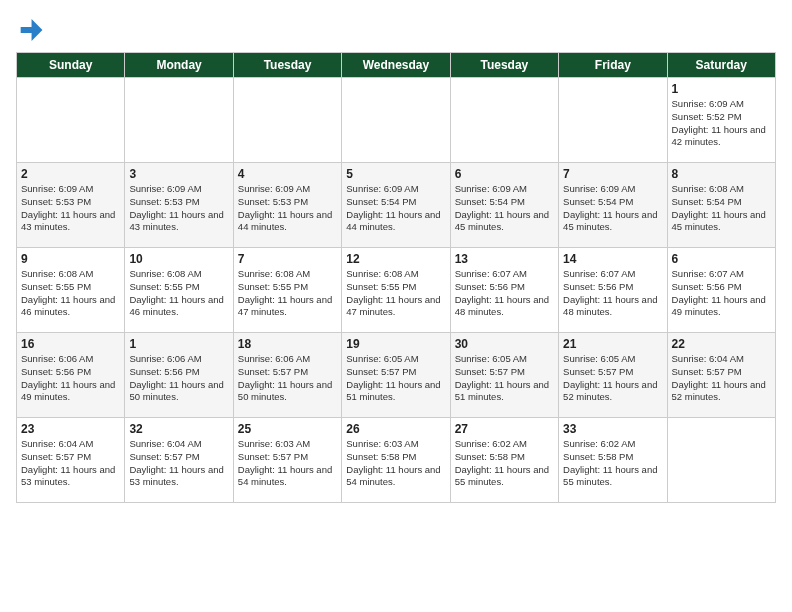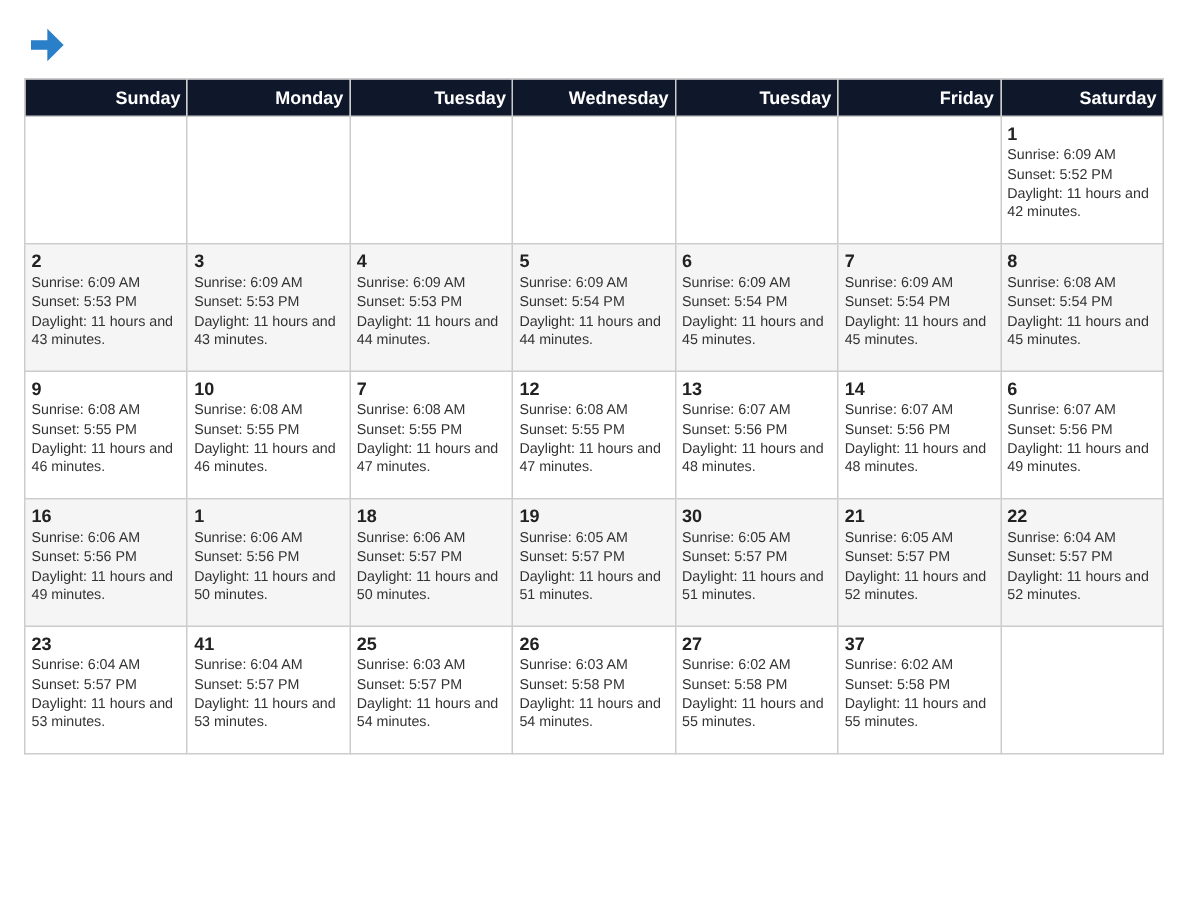--- a/index.html
+++ b/index.html
@@ -43,24 +43,24 @@
     .location {
       font-size: 14px;
       color: #444;
     }
     .calendar {
       width: 100%;
       border-collapse: collapse;
       font-size: 10.5px;
     }
     .calendar th {
-      background: #0f172a;
+      background: #14532d;
       color: #fff;
       padding: 5px 4px;
-      text-align: right;
+      text-align: center;
       font-size: 12px;
       font-weight: bold;
       border: 1px solid #ccc;
     }
     .calendar td {
       border: 1px solid #ccc;
       vertical-align: top;
       padding: 4px 4px;
       width: 108px;
       min-height: 80px;
@@ -263,21 +263,21 @@
         </td>
       </tr>
       <tr>
         <td>
           <div class="day-number">23</div>
           <div class="day-info">Sunrise: 6:04 AM
 Sunset: 5:57 PM
 Daylight: 11 hours and 53 minutes.</div>
         </td>
         <td>
-          <div class="day-number">41</div>
+          <div class="day-number">32</div>
           <div class="day-info">Sunrise: 6:04 AM
 Sunset: 5:57 PM
 Daylight: 11 hours and 53 minutes.</div>
         </td>
         <td>
           <div class="day-number">25</div>
           <div class="day-info">Sunrise: 6:03 AM
 Sunset: 5:57 PM
 Daylight: 11 hours and 54 minutes.</div>
         </td>
@@ -287,21 +287,21 @@
 Sunset: 5:58 PM
 Daylight: 11 hours and 54 minutes.</div>
         </td>
         <td>
           <div class="day-number">27</div>
           <div class="day-info">Sunrise: 6:02 AM
 Sunset: 5:58 PM
 Daylight: 11 hours and 55 minutes.</div>
         </td>
         <td>
-          <div class="day-number">37</div>
+          <div class="day-number">33</div>
           <div class="day-info">Sunrise: 6:02 AM
 Sunset: 5:58 PM
 Daylight: 11 hours and 55 minutes.</div>
         </td>
         <td class="empty"></td>
       </tr>
     </tbody>
 </table>
 
 </body></html>

